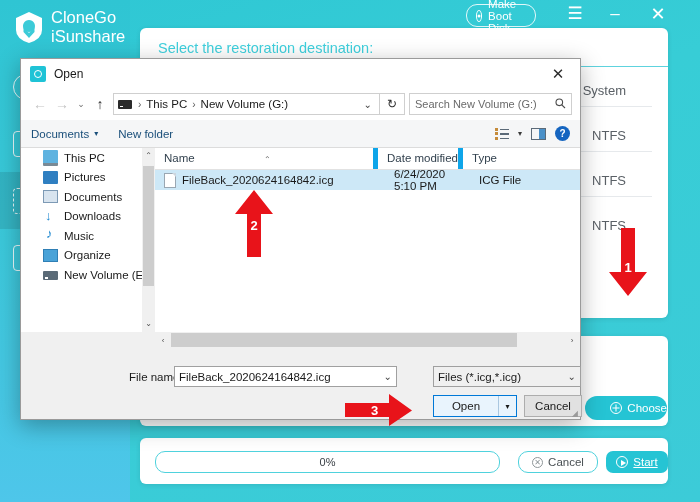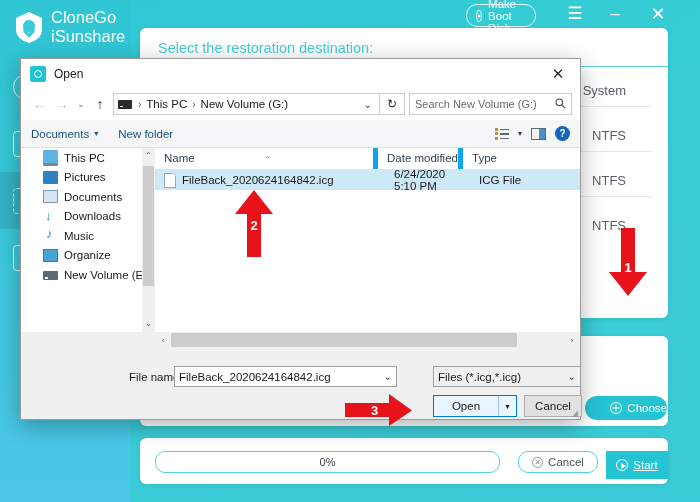--- a/index.html
+++ b/index.html
@@ -159,22 +159,22 @@
     display: flex; align-items: center; justify-content: center; gap: 5px;
     color: #4a5054; font-size: 11.5px;
   }
   .x-ico {
     width: 11px; height: 11px; border-radius: 50%;
     border: 1.1px solid #8f9699; position: relative; box-sizing: border-box;
     font-size: 8px; color: #8f9699; line-height: 9px; text-align: center;
   }
   .start-btn {
     position: absolute; left: 466px; top: 13px;
-    width: 62px; height: 28px;
-    background: #25c4d4; border-radius: 0;
+    width: 62px; height: 22px;
+    background: #25c4d4; border-radius: 7px;
     display: flex; align-items: center; justify-content: center; gap: 5px;
     color: #fff; font-size: 11.5px; text-decoration: underline;
   }
   .play-ico {
     width: 12px; height: 12px; border-radius: 50%;
     border: 1.2px solid #fff; position: relative; box-sizing: border-box;
   }
   .play-ico::after {
     content: ""; position: absolute; left: 4px; top: 2.6px;
     border-left: 5px solid #fff;

